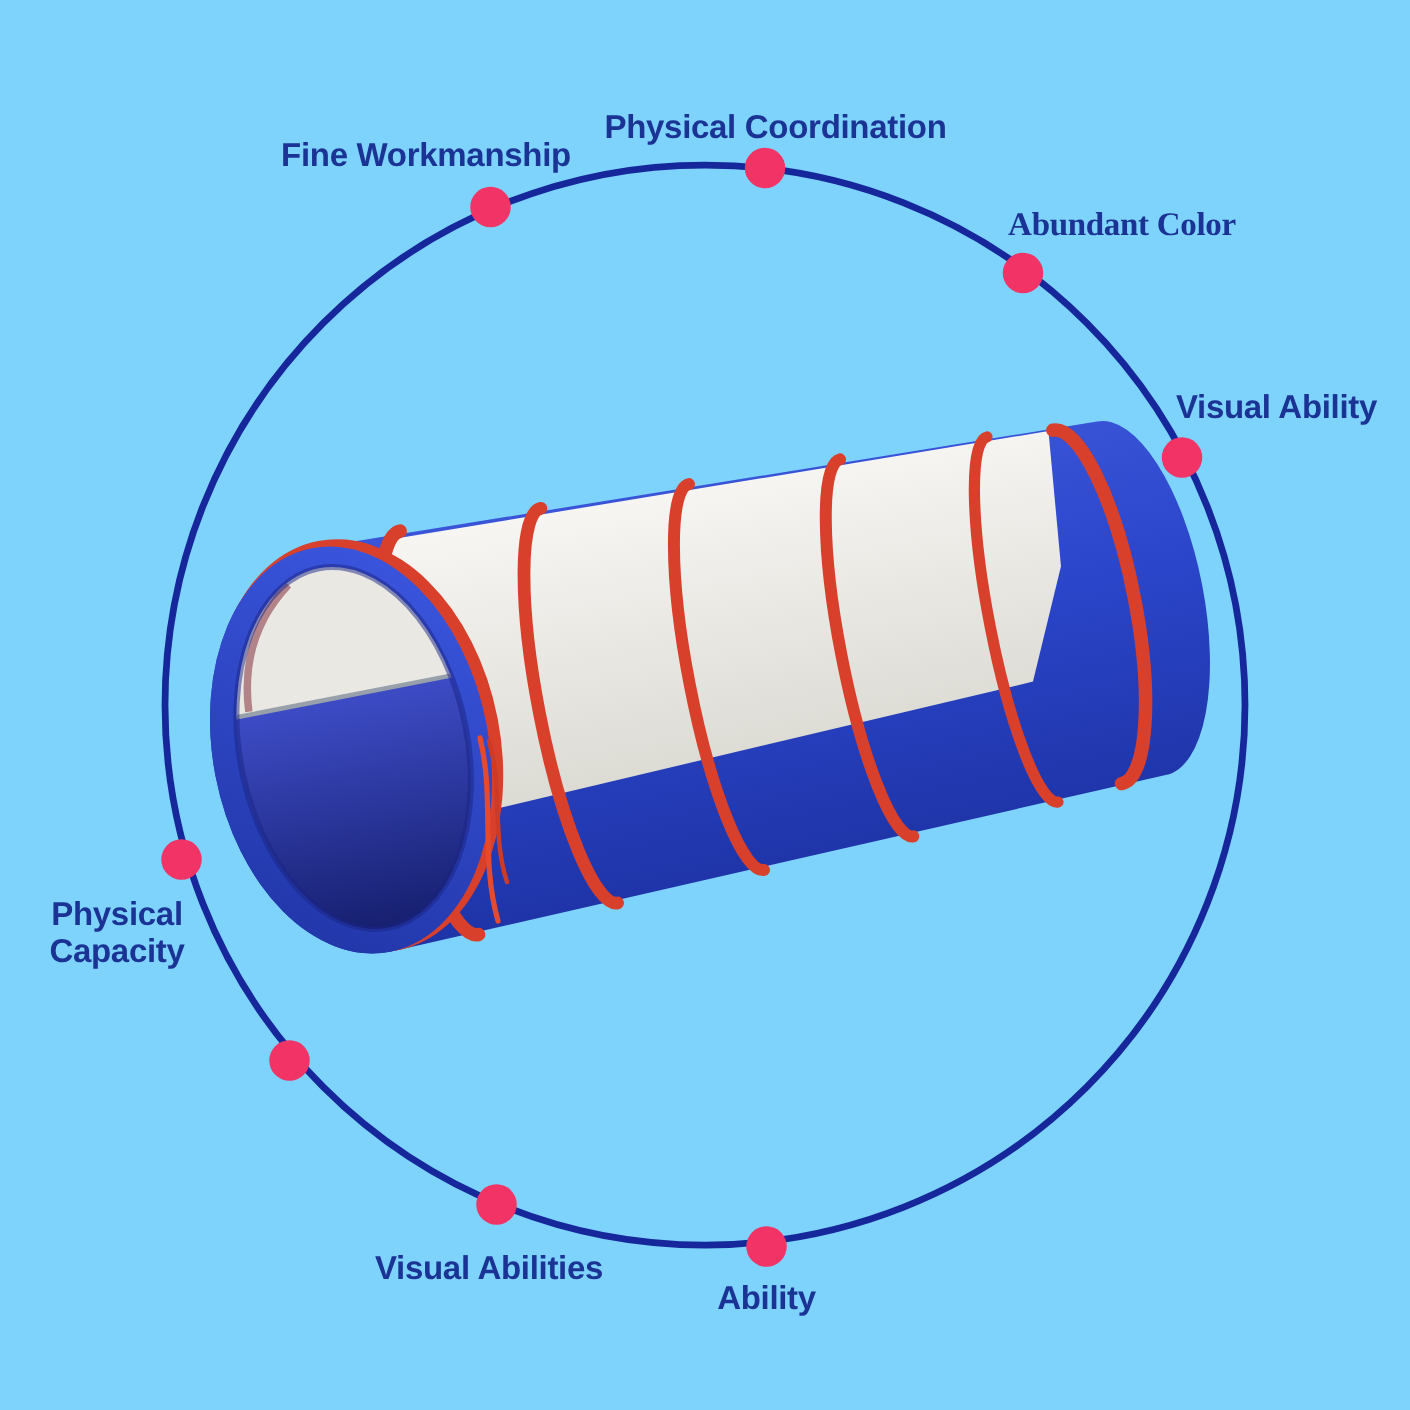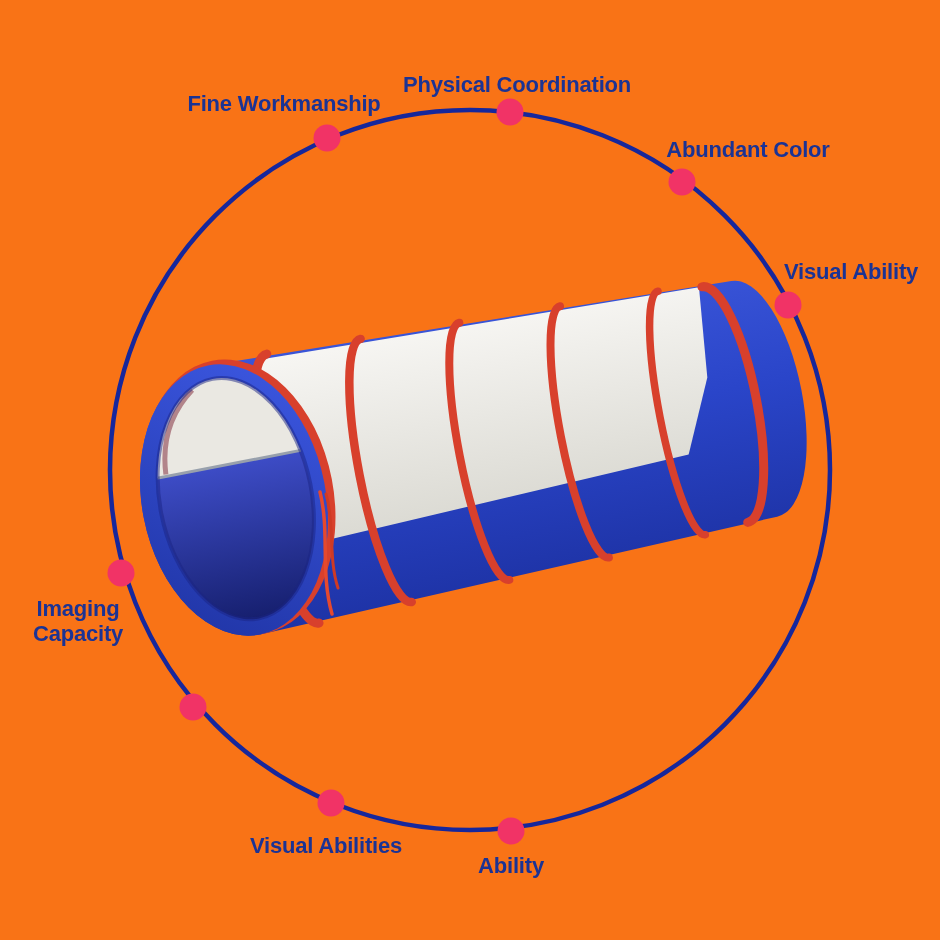--- a/index.html
+++ b/index.html
@@ -1,17 +1,17 @@
 <!DOCTYPE html>
 <html><head>
 <meta charset="utf-8">
 <style>
   html,body{margin:0;padding:0;background:#ffffff;}
   .stage{
-    position:relative;width:940px;height:940px;background:#f97316;overflow:hidden;
+    position:relative;width:940px;height:940px;background:#7dd3fc;overflow:hidden;
     font-family:"Liberation Sans","DejaVu Sans",sans-serif;
   }
   .stage svg{position:absolute;left:0;top:0;}
   .feature-label{
     position:absolute;transform:translate(-50%,-50%);
     color:#1b3394;font-size:22px;font-weight:700;letter-spacing:-0.2px;
     white-space:nowrap;text-align:center;line-height:1.12;
   }
   .feature-label.wrap{white-space:normal;width:120px;}
   .feature-dot{
@@ -83,19 +83,19 @@
   <div class="feature-dot" style="left:510px;top:112px;"></div>
   <div class="feature-dot" style="left:682px;top:182px;"></div>
   <div class="feature-dot" style="left:788px;top:305px;"></div>
   <div class="feature-dot" style="left:121px;top:573px;"></div>
   <div class="feature-dot" style="left:193px;top:707px;"></div>
   <div class="feature-dot" style="left:331px;top:803px;"></div>
   <div class="feature-dot" style="left:511px;top:831px;"></div>
 
   <div class="feature-label" style="left:284px;top:104px;">Fine Workmanship</div>
   <div class="feature-label" style="left:517px;top:85px;">Physical Coordination</div>
-  <div class="feature-label" style="left:748px;top:150px;">Abundant Color</div>
+  <div class="feature-label" style="left:748px;top:150px;font-family:Liberation Serif, serif;">Abundant Color</div>
   <div class="feature-label" style="left:851px;top:272px;">Visual Ability</div>
-  <div class="feature-label wrap" style="left:78px;top:622px;">Imaging Capacity</div>
+  <div class="feature-label wrap" style="left:78px;top:622px;">Physical Capacity</div>
   <div class="feature-label" style="left:326px;top:846px;">Visual Abilities</div>
   <div class="feature-label" style="left:511px;top:866px;">Ability</div>
 
 </div>
 
 </body></html>

